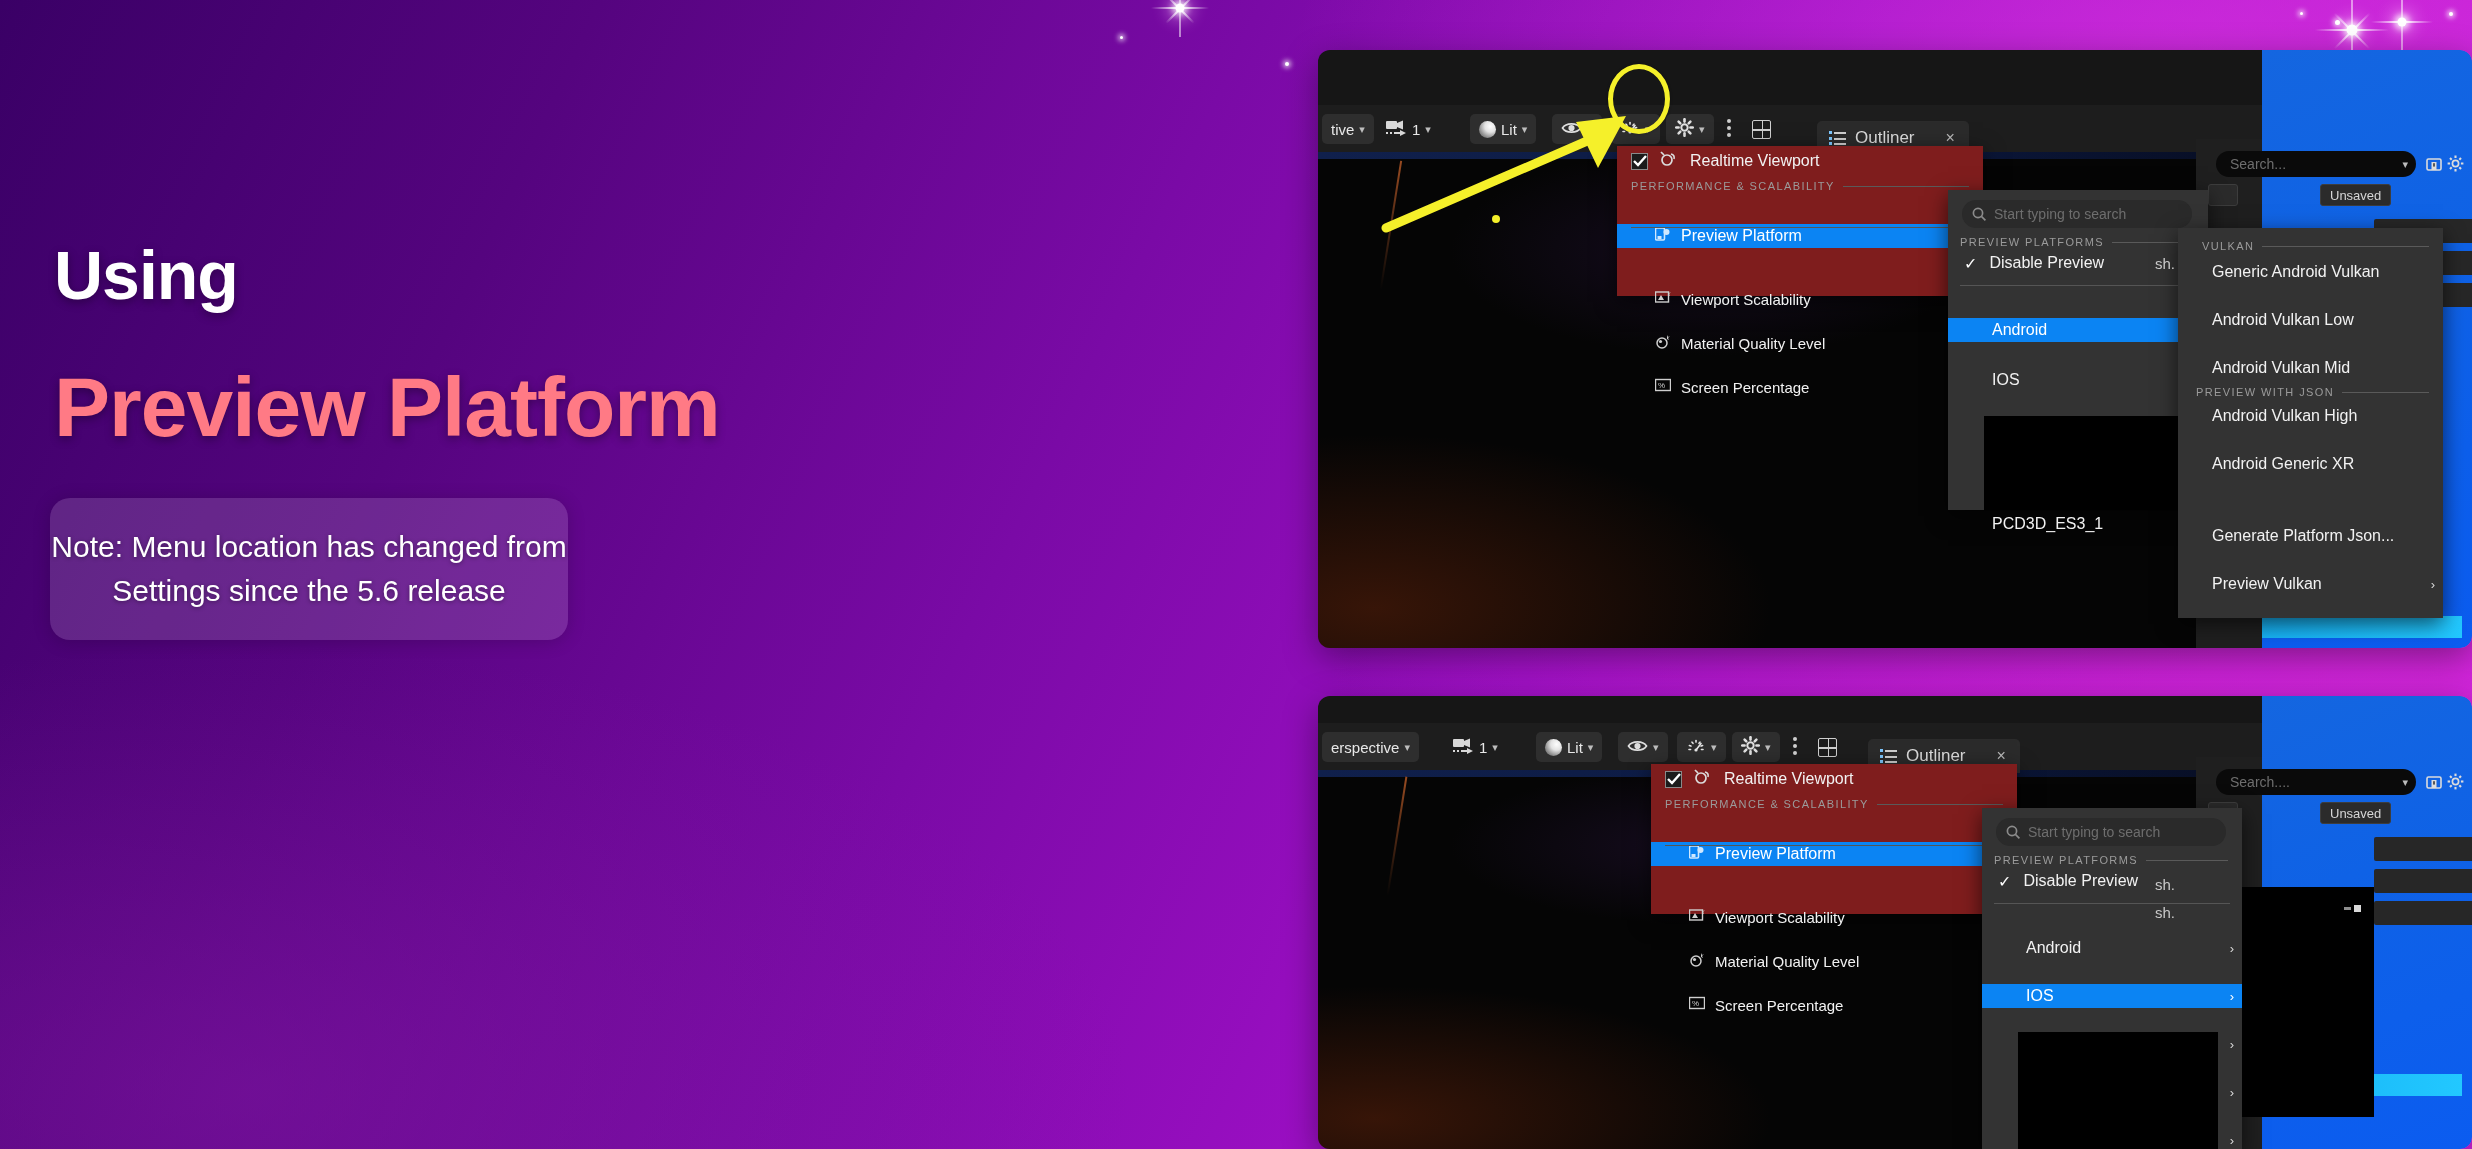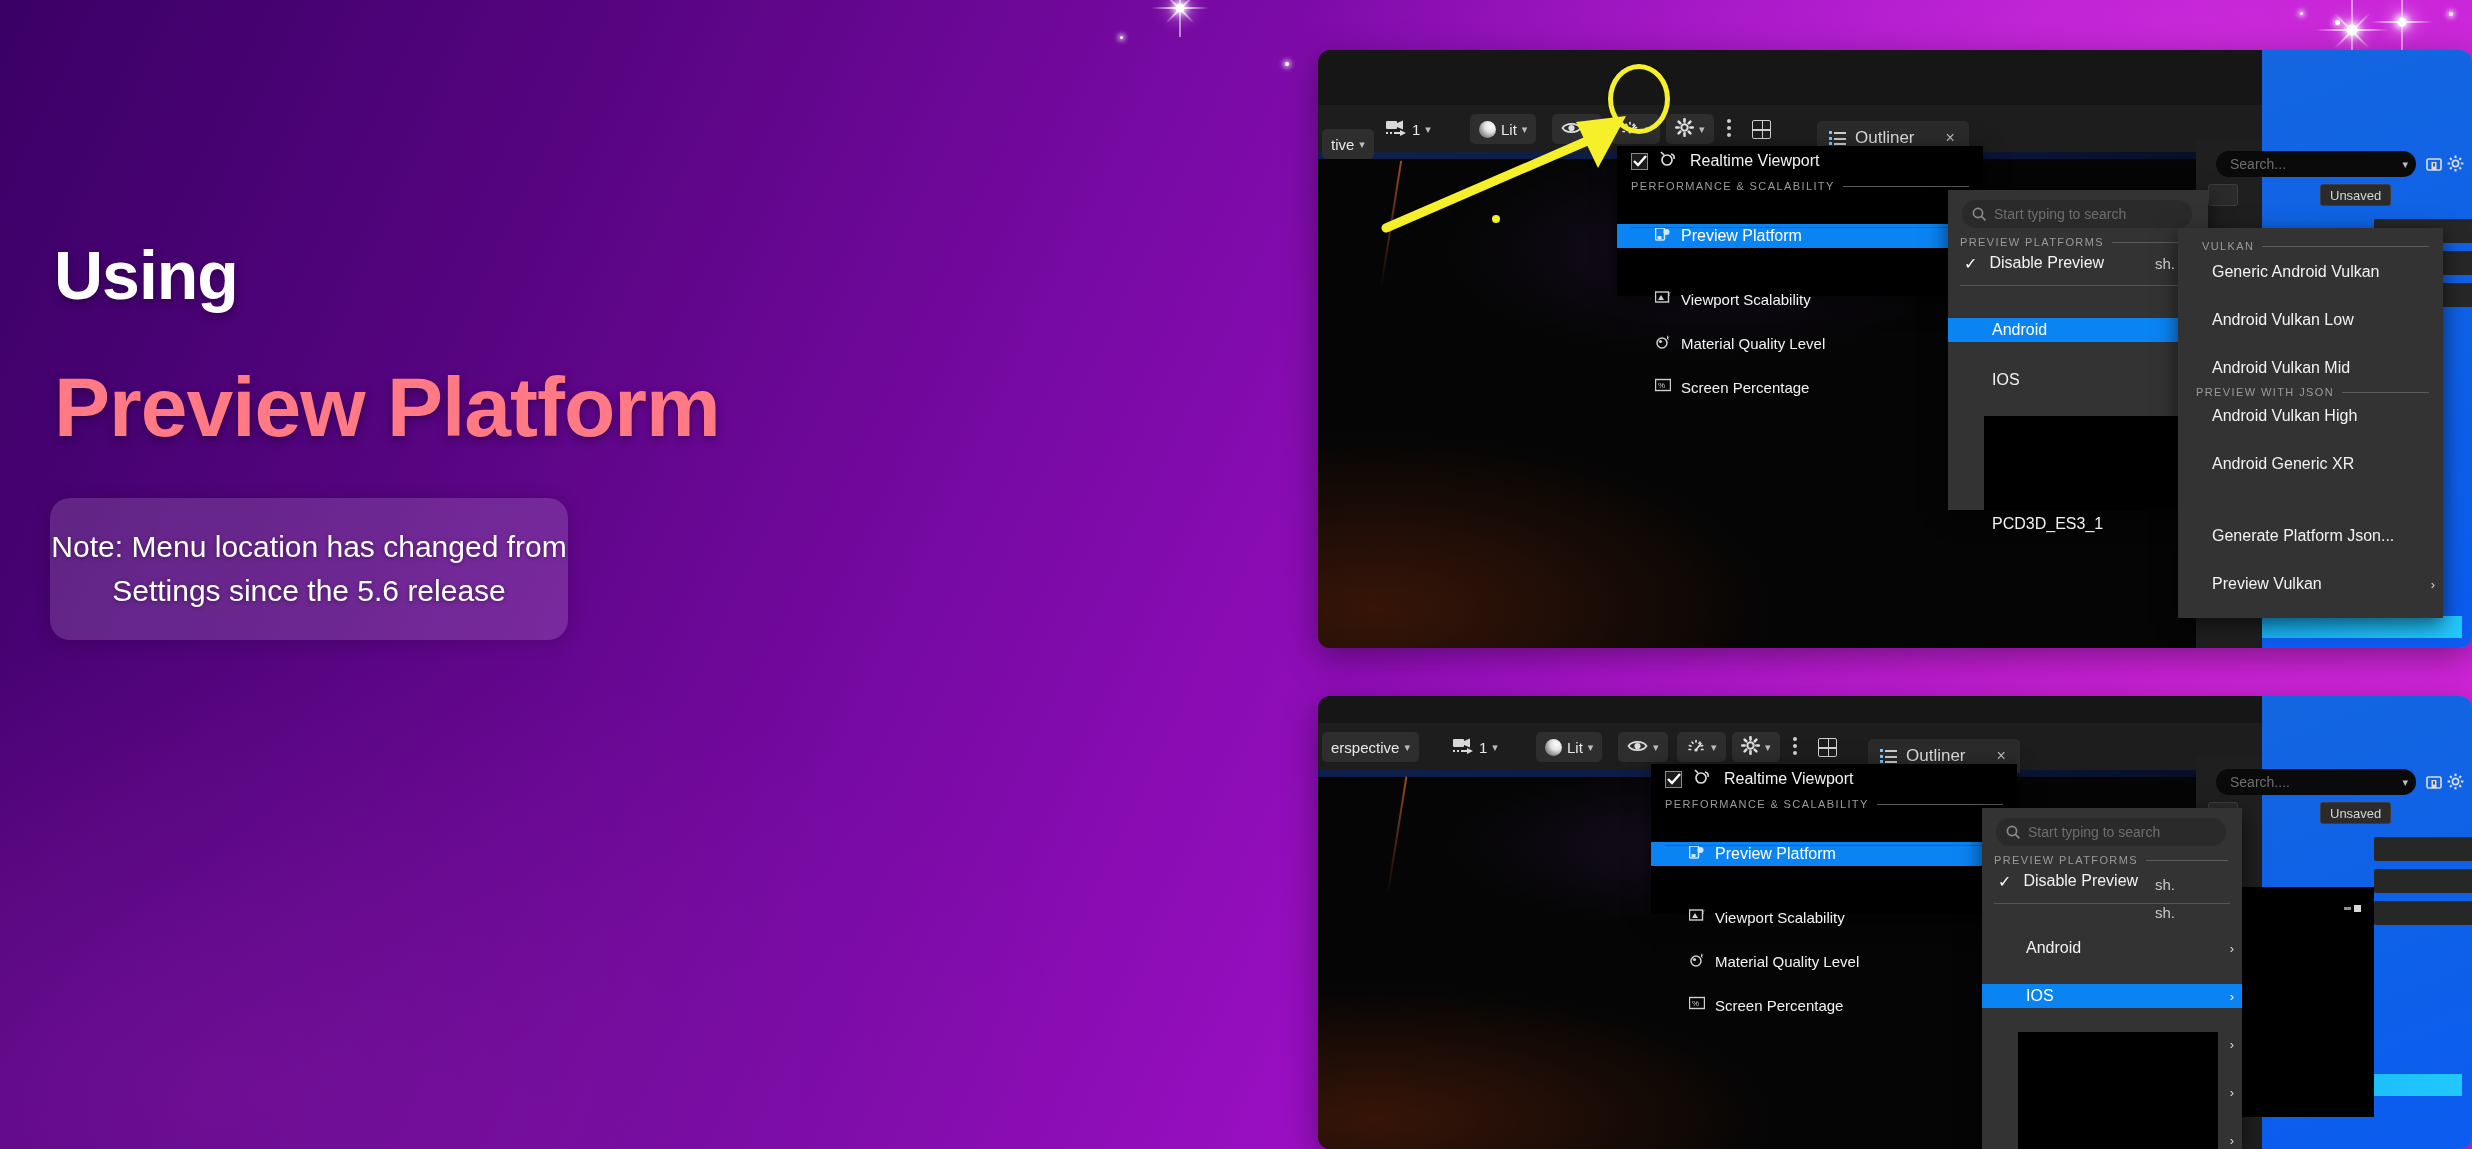--- a/index.html
+++ b/index.html
@@ -127,21 +127,21 @@
     display:flex;align-items:center;justify-content:center; padding:0 9px;
   }
   .ghost-row{ position:absolute; background:#272727; border-radius:2px; }
   .ghost-txt{ position:absolute; color:#9a9a9a; font-size:14px; }
   .ghost-blk{ position:absolute; background:#000; }
   .rail{ position:absolute; width:18px; background:#0e0e0e; }
   .rail i{ display:block; width:11px;height:11px;border-radius:50%;
            background:#2c2c2c; border:1px solid #3a3a3a; margin:7px auto; }
 
   
-  .menu{ position:absolute; background:#000000; box-shadow:0 6px 20px rgba(0,0,0,.6); }
+  .menu{ position:absolute; background:#7f1d1d; box-shadow:0 6px 20px rgba(0,0,0,.6); }
   .menu.dark2{ background:#333333; }
   .mi{
     position:relative; display:flex; align-items:center;
     color:#f2f2f2; white-space:nowrap;
   }
   .mi.sel{ background:#0b84f3; color:#fff; }
   .mi .arrow{ position:absolute; right:8px; font-size:13px; color:#d8d8d8; }
   .mi.sel .arrow{ color:#fff; }
   .sec{
     display:flex; align-items:center; gap:8px;
@@ -265,21 +265,21 @@
           <i></i>
           <i></i>
       </div>
       <div class="ghost-blk" style="left:18px;top:130px;width:160px;height:270px;"></div>
       <svg width="18" height="14" style="position:absolute;left:148px;top:212px;">
         <rect x="0" y="4" width="7" height="3" fill="#8d8d8d"></rect>
           <rect x="10" y="2" width="7" height="7" fill="#d9d9d9"></rect>
       </svg>
     </div>
 
-    <div class="pill" style="left:4px;top:79px;">
+    <div class="pill" style="left:4px;top:64px;">
       <span>tive</span>
       <span class="chev">▾</span>
     </div>
     <div class="pill plain" style="left:59px;top:64px;">
       <span class="ico">
         <svg width="21" height="16">
           <rect x="0" y="1" width="11" height="8" rx="1" fill="#d8d8d8"></rect>
           <polygon points="11,3 17,0.5 17,9.5 11,7" fill="#d8d8d8"></polygon>
           <rect x="0" y="12" width="2" height="2" fill="#d8d8d8"></rect>
             <rect x="4" y="12" width="2" height="2" fill="#d8d8d8"></rect>

